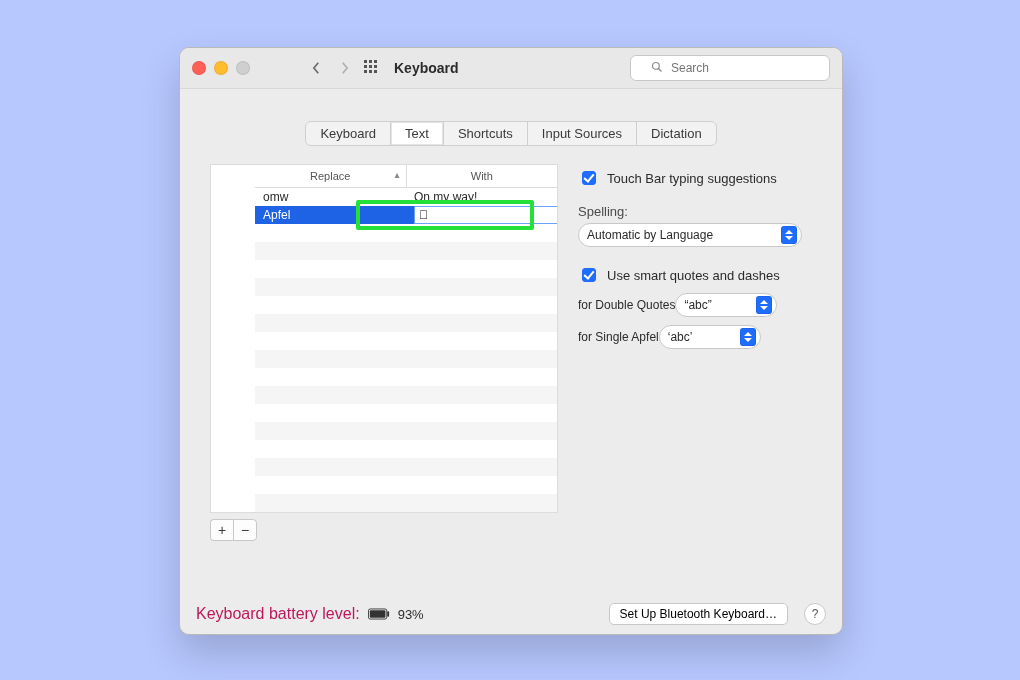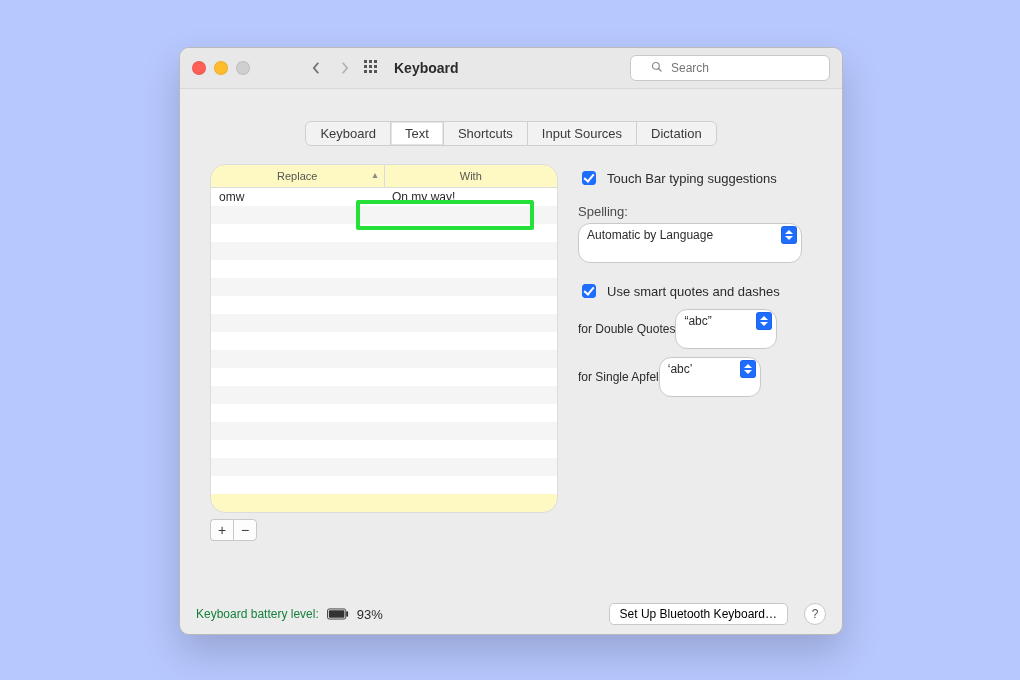--- a/index.html
+++ b/index.html
@@ -64,21 +64,21 @@
   }
   .seg{padding:4px 14px;border-right:1px solid var(--tab-border);cursor:default;color:#3a3a3a}
   .seg:last-child{border-right:none}
   .seg.active{background:var(--tab-active);box-shadow:inset 0 0 0 1px #e4e4e4}
   
   .content{display:flex;gap:20px;padding:18px 30px 0 30px}
   .left{width:348px}
   .right{flex:1;min-width:0}
   
   .table{
-    border:1px solid var(--grid-border);border-radius:15px;background:#fef9c3;overflow:hidden;
+    border:1px solid var(--grid-border);border-radius:0;background:#ffffff;overflow:hidden;padding-left:44px;
   }
   .thead{display:flex;height:22px;border-bottom:1px solid var(--grid-border);font-size:11px;color:#555}
   .th{flex:1;display:flex;align-items:center;justify-content:center;position:relative}
   .th:first-child{border-right:1px solid var(--grid-border)}
   .th .sort{position:absolute;right:6px;top:4px;color:#8a8a8a;font-size:10px}
   .tbody{height:324px;overflow:hidden}
   .tr{display:flex;height:18px;align-items:center;font-size:12px}
   .tr:nth-child(odd){background:#ffffff}
   .tr:nth-child(even){background:var(--row-alt)}
   .td{flex:1;padding:0 8px;white-space:nowrap;overflow:hidden;text-overflow:ellipsis}
@@ -98,33 +98,33 @@
   .sqbtn:last-child{border-top-right-radius:4px;border-bottom-right-radius:4px}
   
   .opt{display:flex;align-items:center;gap:8px;margin:4px 0}
   .chk{appearance:none;width:14px;height:14px;border-radius:3px;border:1px solid #bcbcbc;background:#fff;position:relative}
   .chk:checked{background:var(--pill-blue);border-color:var(--pill-blue)}
   .chk:checked::after{content:"";position:absolute;left:3px;top:0px;width:4px;height:8px;border:2px solid #fff;border-top:none;border-left:none;transform:rotate(40deg)}
   .sectlabel{margin-top:16px;color:#4a4a4a}
   .select{
     display:flex;align-items:center;justify-content:space-between;
     background:#fff;border:1px solid var(--input-border);border-radius:12px;
-    height:22px;padding:0 4px 16px 8px;width:210px;font-size:12px;
+    height:22px;padding:0 4px 0 8px;width:210px;font-size:12px;
   }
   .select.small{width:88px}
   .stepper{width:16px;height:18px;border-radius:3px;background:var(--pill-blue);display:flex;flex-direction:column;align-items:center;justify-content:center;color:#fff;box-shadow:inset 0 0 0 1px rgba(0,0,0,.08)}
   .stepper::before{content:"";border-left:4px solid transparent;border-right:4px solid transparent;border-bottom:4px solid #fff;margin-bottom:2px}
   .stepper::after{content:"";border-left:4px solid transparent;border-right:4px solid transparent;border-top:4px solid #fff}
   .kv{display:flex;align-items:center;gap:0;margin-top:8px;font-size:12px}
   
   .footer{
     position:absolute;left:0;right:0;bottom:0;height:40px;
     display:flex;align-items:center;gap:8px;padding:0 16px;
   }
-  .battlabel{font-size:12px;color:#15803d}
+  .battlabel{font-size:16px;color:#be185d}
   .batt{display:inline-flex;align-items:center;gap:4px}
   .batt svg{width:22px;height:12px}
   .btbtn{
     margin-left:auto;background:#fff;border:1px solid var(--input-border);
     border-radius:5px;height:22px;padding:0 10px;font-size:12px
   }
   .help{width:20px;height:20px;border-radius:50%;border:1px solid var(--input-border);background:#fff;display:flex;align-items:center;justify-content:center;font-size:12px;color:#555;margin-left:8px}
 </style>
 </head>
 <body>
@@ -197,20 +197,26 @@
           </div>
           <div class="th">
             <span>With</span>
           </div>
         </div>
         <div class="tbody">
           <div class="tr">
             <div class="td">omw</div>
             <div class="td">On my way!</div>
           </div>
+          <div class="tr selected">
+            <div class="td">Apfel</div>
+            <div class="td">
+              <span class="cell-edit"></span>
+            </div>
+          </div>
 
           <div class="tr">
               <div class="td"></div>
               <div class="td"></div>
             </div>
           <div class="tr">
               <div class="td"></div>
               <div class="td"></div>
             </div>
           <div class="tr">

